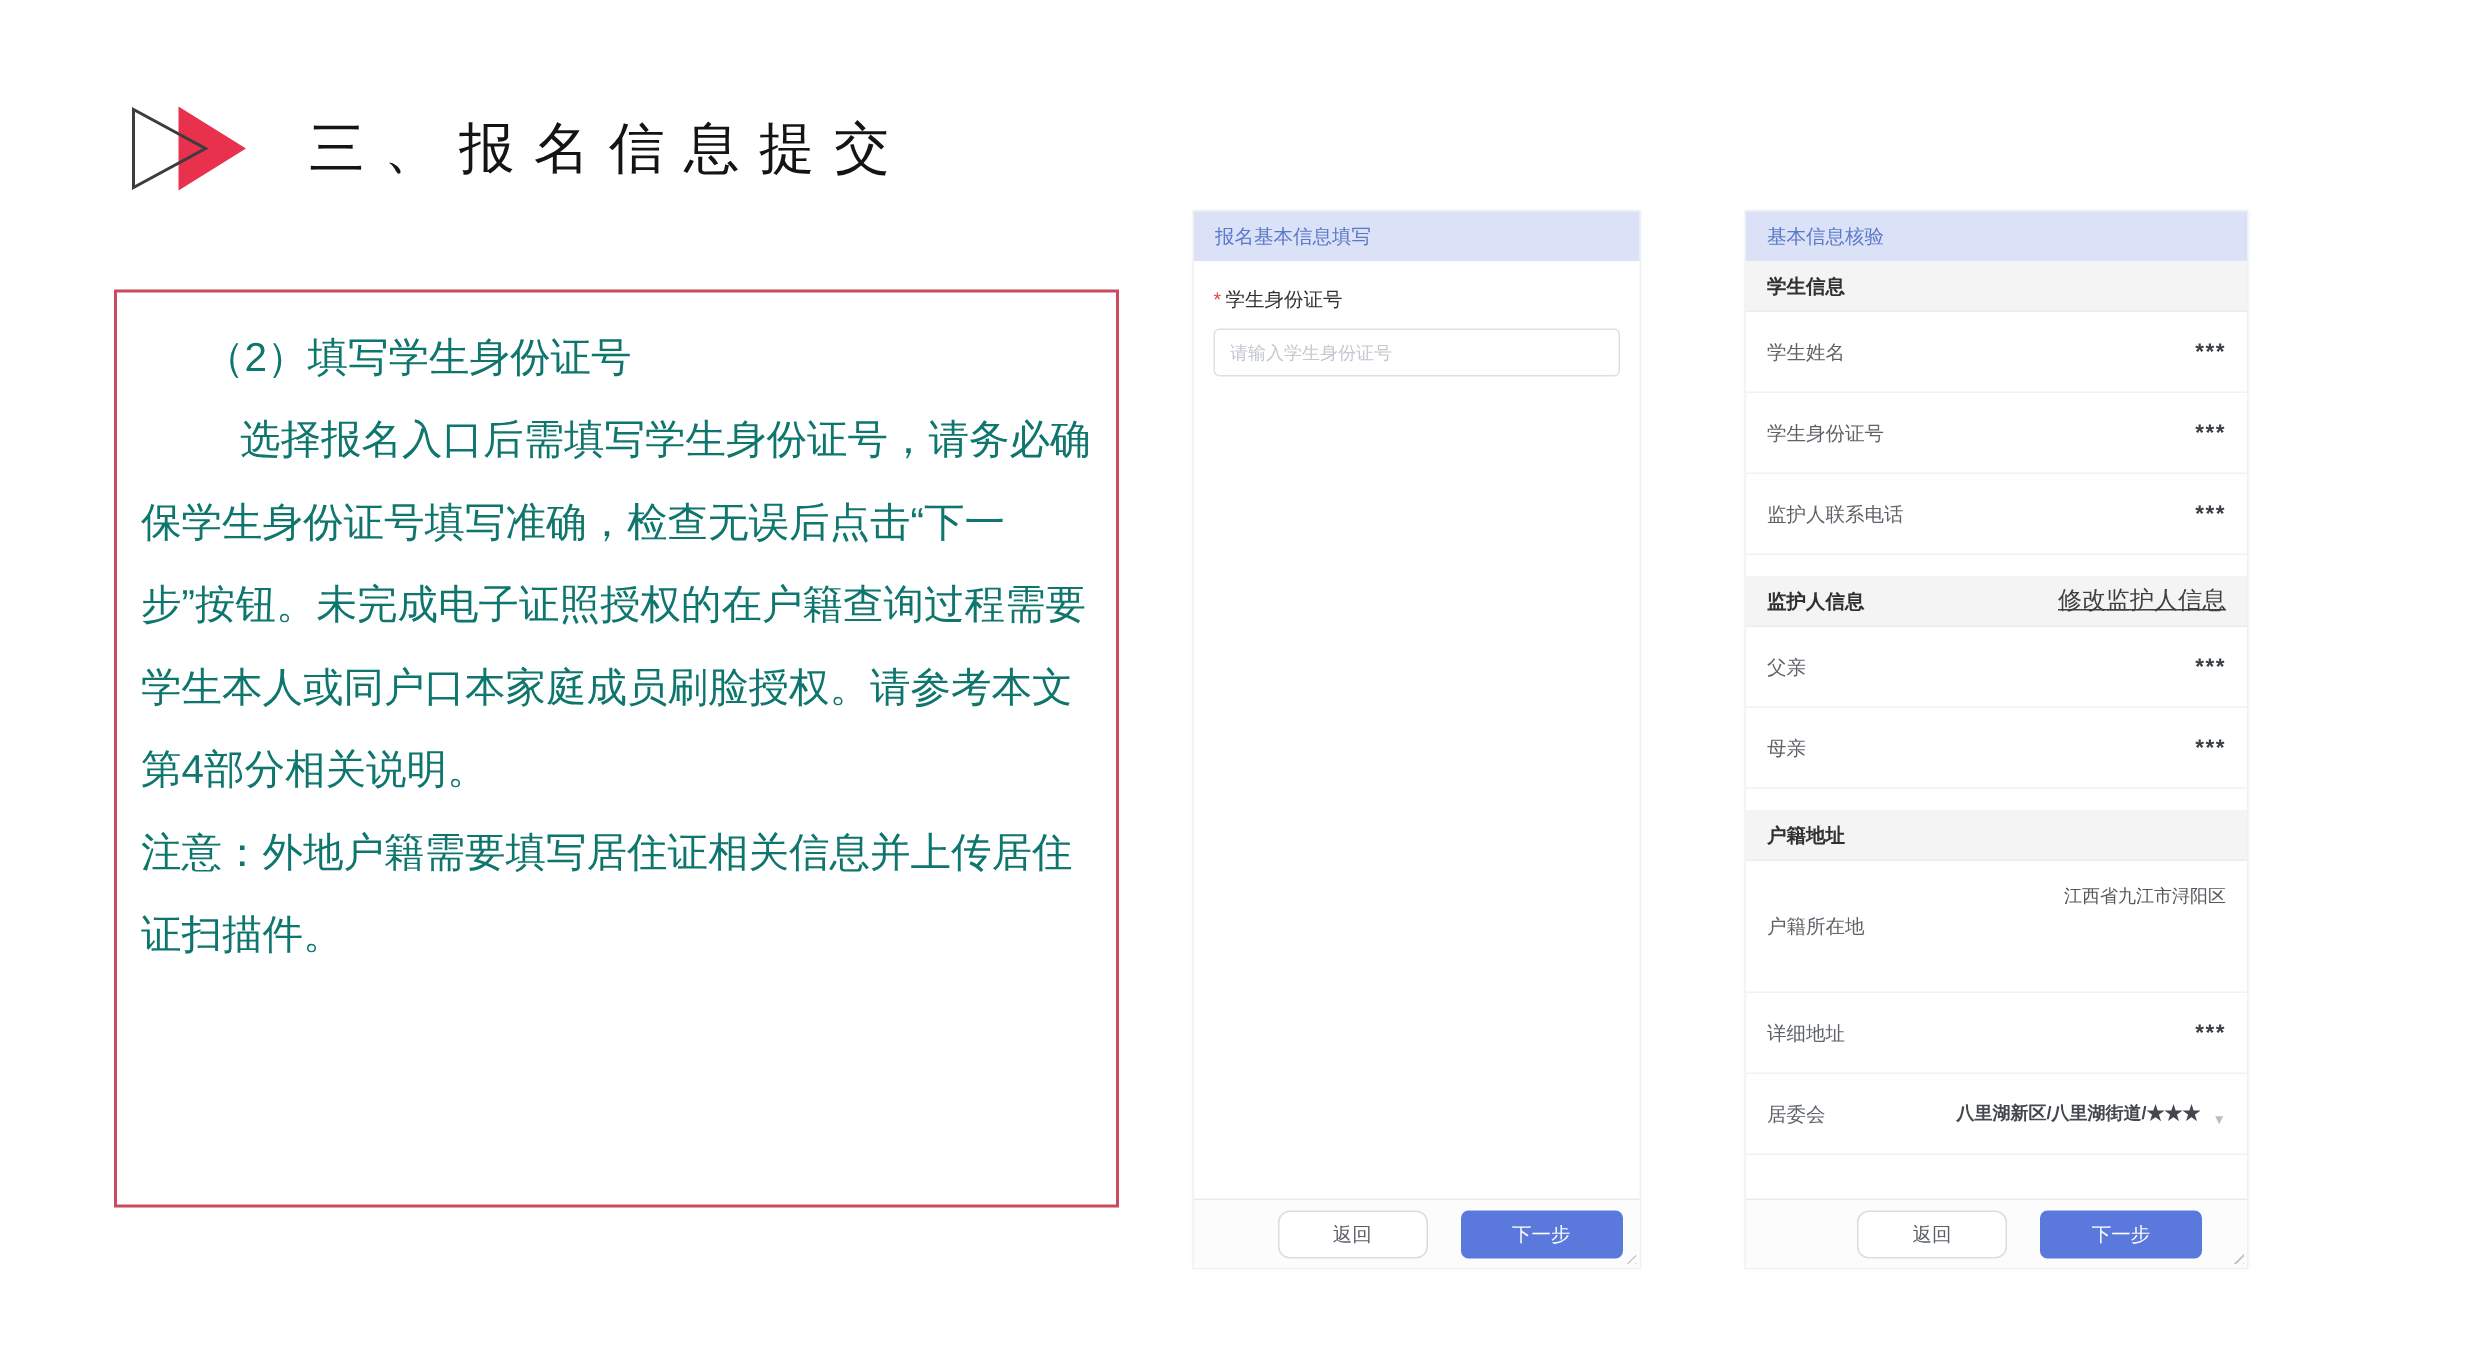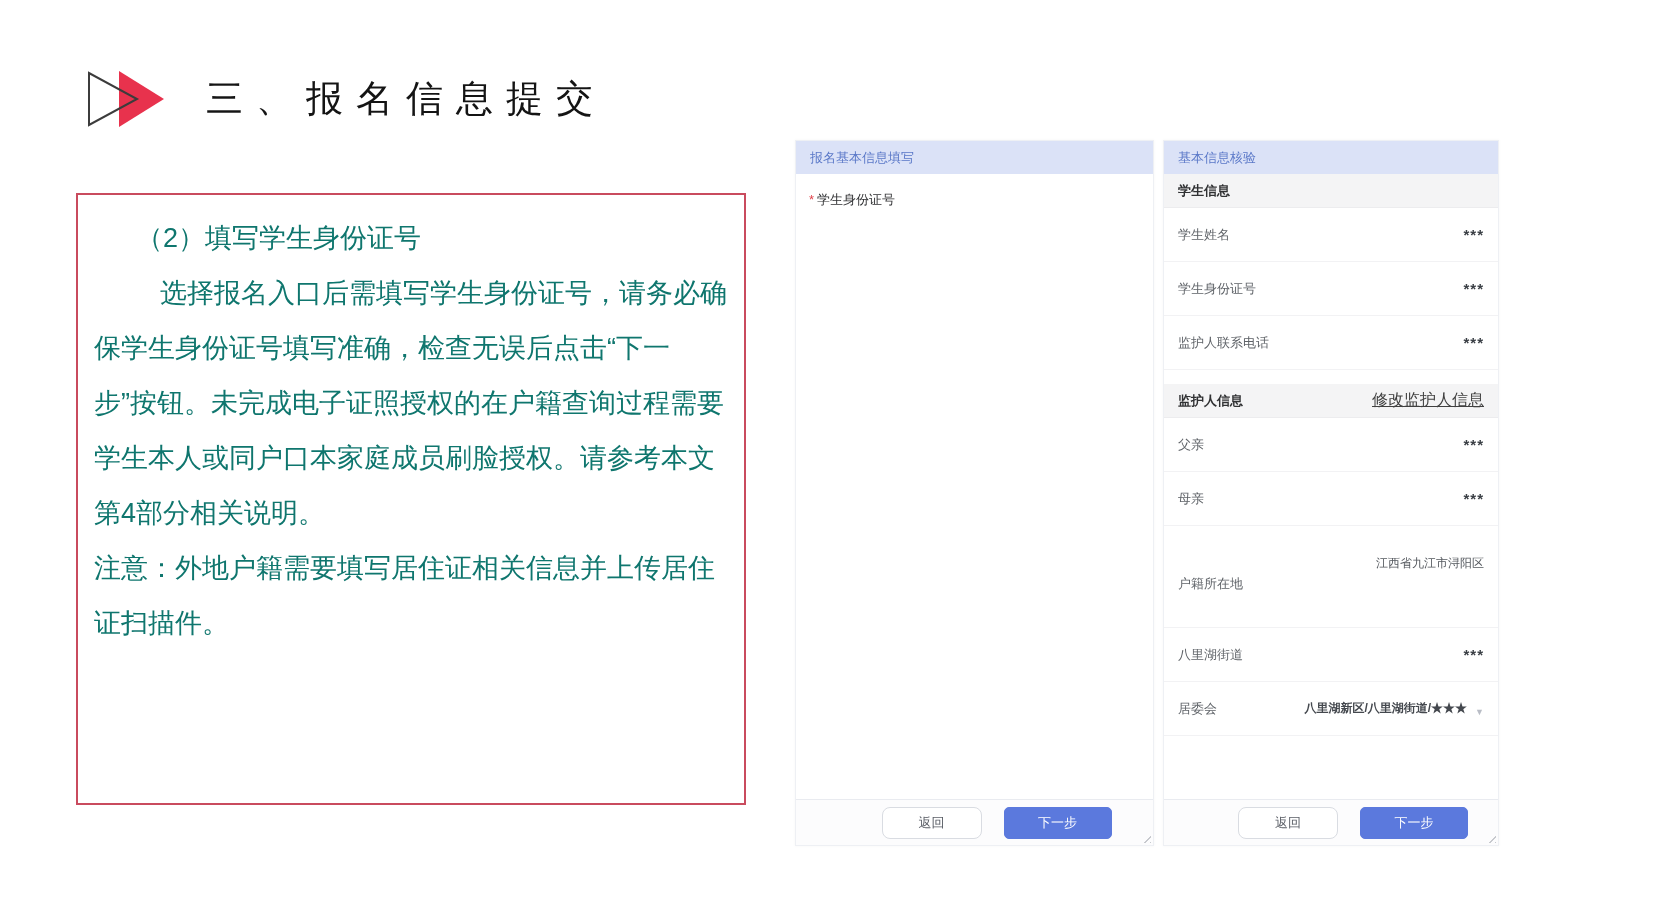--- a/index.html
+++ b/index.html
@@ -41,21 +41,21 @@
   .indent-small { text-indent:42px; }
   .indent-big   { text-indent:66px; }
 
   
   .phone {
     position:absolute;
     background:#fff;
     border:1px solid #eef0f4;
     box-shadow:0 0 3px rgba(0,0,0,0.04);
   }
-  #phone1 { left:795px;  top:140px; width:359px; height:706px; }
+  #phone1 { left:795px;  top:140px; width:299px; height:706px; }
   #phone2 { left:1163px; top:140px; width:336px; height:706px; }
 
   .phone-header {
     height:33px;
     background:#dbe2f7;
     color:#5a78c8;
     font-size:13px;
     line-height:33px;
     padding:0 14px;
   }
@@ -169,20 +169,21 @@
   <p class="indent-big">选择报名入口后需填写学生身份证号，请务必确保学生身份证号填写准确，检查无误后点击“下一步”按钮。未完成电子证照授权的在户籍查询过程需要学生本人或同户口本家庭成员刷脸授权。请参考本文第4部分相关说明。</p>
   <p>注意：外地户籍需要填写居住证相关信息并上传居住证扫描件。</p>
 </div>
 
 <div class="phone" id="phone1">
   <div class="phone-header">报名基本信息填写</div>
   <div class="form-body">
     <div class="field-label">
       <span class="req">*</span><span>学生身份证号</span>
     </div>
+    <input class="text-input" type="text" placeholder="请输入学生身份证号" style="">
   </div>
   <div class="phone-footer">
     <button class="btn btn-secondary">返回</button>
     <button class="btn btn-primary">下一步</button>
   </div>
   <div class="resize-handle"></div>
 </div>
 
 <div class="phone" id="phone2">
   <div class="phone-header">基本信息核验</div>
@@ -213,26 +214,29 @@
     <span class="row-label">父亲</span>
     <span class="row-value">***</span>
   </div>
   <div class="row">
     <span class="row-label">母亲</span>
     <span class="row-value">***</span>
   </div>
 
   <div class="spacer"></div>
 
+  <div class="section-header">
+    <span>户籍地址</span>
+  </div>
   <div class="row tall">
     <span class="row-label">户籍所在地</span>
     <span class="row-value plain">江西省九江市浔阳区</span>
   </div>
   <div class="row">
-    <span class="row-label">八里湖街道</span>
+    <span class="row-label">详细地址</span>
     <span class="row-value">***</span>
   </div>
   <div class="row">
     <span class="row-label">居委会</span>
     <span class="select-wrap">
       <span class="committee-value">八里湖新区/八里湖街道/★★★</span>
       <span class="caret">▼</span>
     </span>
   </div>
 

